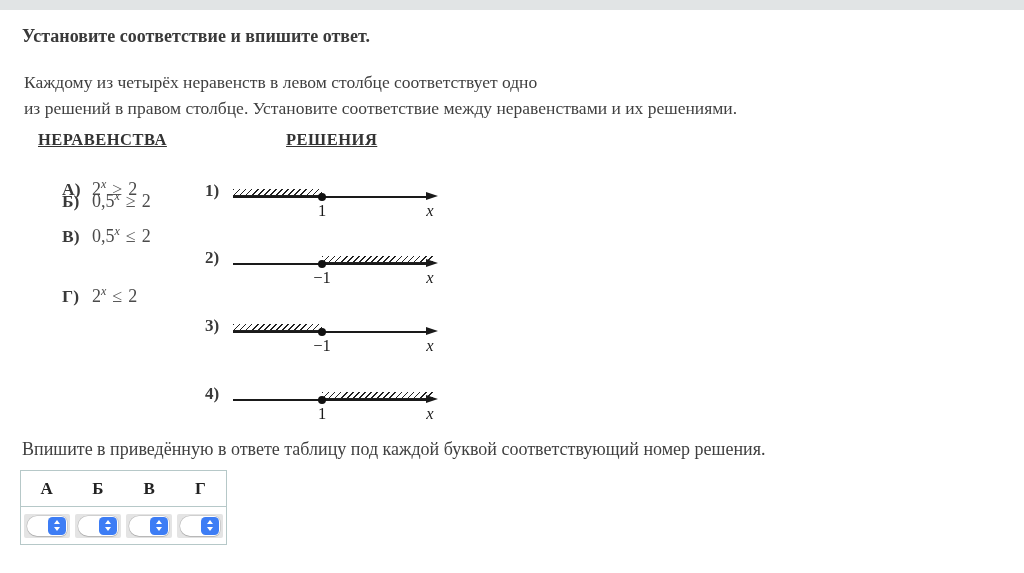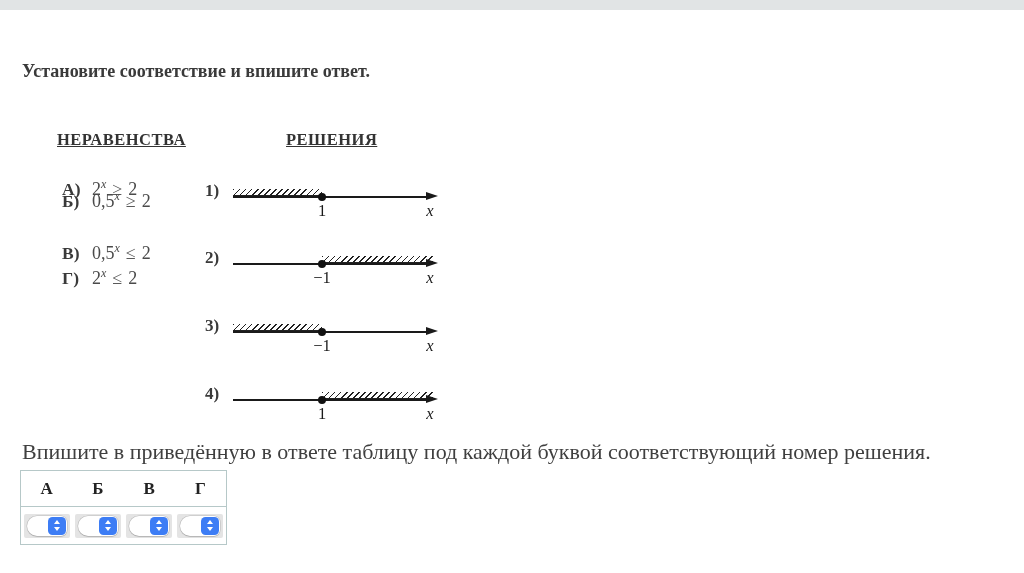--- a/index.html
+++ b/index.html
@@ -8,32 +8,32 @@
     position:relative; width:1024px; height:573px;
     background:#ffffff; overflow:hidden;
     font-family:"Liberation Serif", serif; color:#3f3f3f;
   }
   .topbar {
     position:absolute; left:0; top:0; width:1024px; height:10px;
     background:#e1e4e5;
   }
   .q-title {
     position:absolute; left:22px; top:26px;
-    font-size:18px; font-weight:bold; color:#3a3a3a;margin-top:35px;
+    font-size:18px; font-weight:bold; color:#3a3a3a;
   }
   .intro {
     position:absolute; left:24px; top:70px;
     font-size:17.5px; line-height:25.5px; color:#3f3f3f;
   }
   .col-head {
     position:absolute; top:130px;
     font-size:16.5px; font-weight:bold; color:#333;
     text-decoration:underline; letter-spacing:0.5px;
   }
-  .col-head.ineq { left:38px;margin-left:19px; }
+  .col-head.ineq { left:38px; }
   .col-head.sol  { left:286px; }
 
   
   .ineq-row { position:absolute; left:62px; height:22px; white-space:nowrap; }
   .ineq-row .letter { font-weight:bold; color:#3a3a3a; font-size:17.5px; display:inline-block; width:30px; }
   .ineq-row .expr { font-size:18px; color:#4a4a4a; }
   .ineq-row .expr sup { font-size:12px; font-style:italic; }
   .ineq-row .rel { padding:0 6px; color:#5a5a5a; }
 
   
@@ -62,21 +62,21 @@
     position:absolute; left:100px; top:20px; width:34px;
     text-align:center; font-size:16.5px; color:#1a1a1a;
   }
   .nline-row .xlabel {
     position:absolute; left:215px; top:20px; width:20px;
     text-align:center; font-size:16.5px; font-style:italic; color:#1a1a1a;
   }
 
   .footer-text {
     position:absolute; left:22px; top:439px;
-    font-size:22px; color:#3f3f3f;
+    font-size:18px; color:#3f3f3f;
   }
 
   
   .ans-table {
     position:absolute; left:20px; top:470px; width:207px;
     border:1px solid #b6c8c8; background:#fff;
   }
   .ans-head { display:flex; height:36px; border-bottom:1px solid #b6c8c8; }
   .ans-head .hcell {
     flex:1; display:flex; align-items:center; justify-content:center;
@@ -115,34 +115,38 @@
   }
 </style>
 </head>
 <body>
 
 <div class="page">
   <div class="topbar"></div>
 
   <div class="q-title">Установите соответствие и впишите ответ.</div>
 
+  <div class="intro">
+    <div>Каждому из четырёх неравенств в левом столбце соответствует одно</div>
+    <div>из решений в правом столбце. Установите соответствие между неравенствами и их решениями.</div>
+  </div>
 
   <div class="col-head ineq">НЕРАВЕНСТВА</div>
   <div class="col-head sol">РЕШЕНИЯ</div>
 
   <div class="ineq-row" style="top:177px">
     <span class="letter">А)</span><span class="expr"><span>2</span><sup>x</sup><span class="rel">≥</span><span>2</span></span>
   </div>
   <div class="ineq-row" style="top:189px">
     <span class="letter">Б)</span><span class="expr"><span>0,5</span><sup>x</sup><span class="rel">≥</span><span>2</span></span>
   </div>
-  <div class="ineq-row" style="top:241px">
+  <div class="ineq-row" style="top:224px">
     <span class="letter">В)</span><span class="expr"><span>0,5</span><sup>x</sup><span class="rel">≤</span><span>2</span></span>
   </div>
-  <div class="ineq-row" style="top:266px">
+  <div class="ineq-row" style="top:284px">
     <span class="letter">Г)</span><span class="expr"><span>2</span><sup>x</sup><span class="rel">≤</span><span>2</span></span>
   </div>
 
   <div class="nline-row shade-left" style="top:181px">
     <span class="num">1)</span>
     <div class="hatch"></div>
     <div class="axis"></div>
     <div class="arrow"></div>
     <div class="dot"></div>
     <span class="plabel">1</span>

